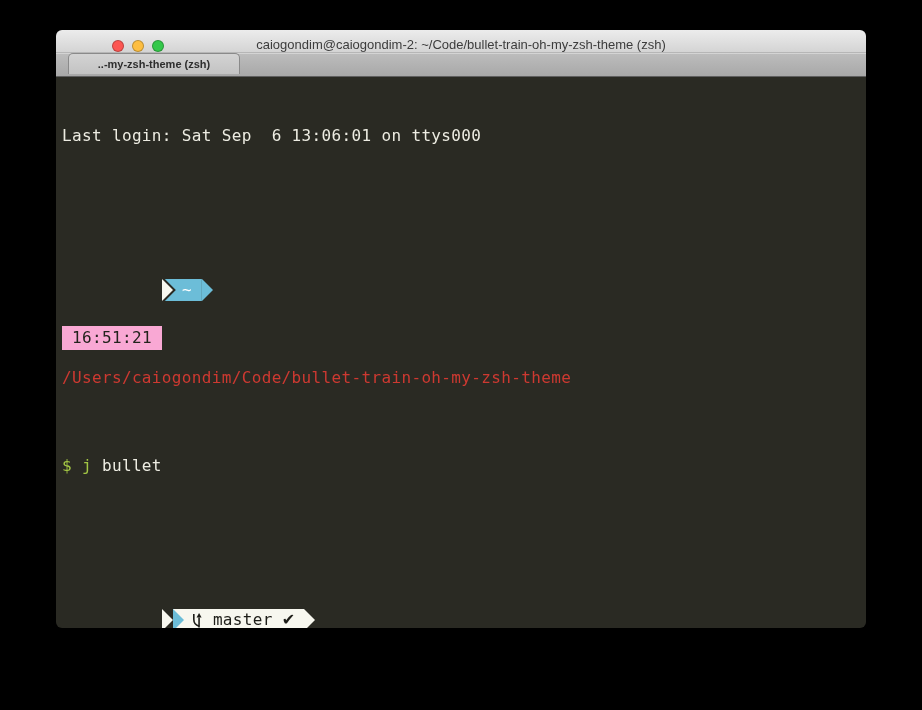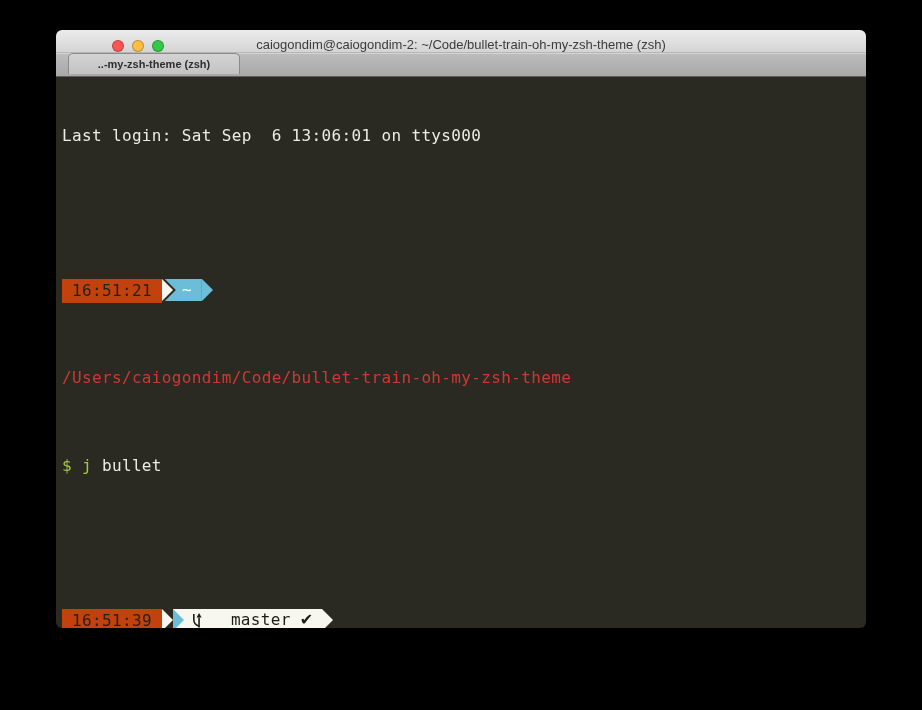--- a/index.html
+++ b/index.html
@@ -58,28 +58,28 @@
   }
   .line { height: 22px; white-space: pre; }
   .blank { height: 22px; }
 
   .green  { color: #a3c644; }
   .redout { color: #cd3931; }
 
   
   .prompt-row { display: flex; height: 22px; align-items: stretch; }
   .seg { height: 22px; display: flex; align-items: center; white-space: pre; }
-  .seg.time { background: #c2410c; color: #23231d; padding: 12px 10px; }
+  .seg.time { background: #f9a8d4; color: #23231d; padding: 12px 10px; margin-top: 47px; }
   .seg.dir {
     background: #6cbdd8; color: #ffffff; padding: 0 10px 0 17px;
     clip-path: polygon(0 0, 11px 50%, 0 100%, 100% 100%, 100% 0);
     margin-left: -8px;
   }
   .seg.git { background: #f7f7ef; color: #1d1d18; padding: 0 8px 0 7px; }
-  .seg.git .branch-name { margin-left: 20px; text-align: right; }
+  .seg.git .branch-name { margin-left: 2px; text-align: right; }
   .seg.git .check { margin-left: 9px; font-family: "DejaVu Sans", sans-serif; }
 
   .sep-gap { 
     width: 11px; flex: 0 0 11px;
     border-top: 11px solid transparent; border-bottom: 11px solid transparent;
     border-left: 11px solid #f7f7ef; height: 0;
   }
   .sep-overlay { 
     width: 11px; flex: 0 0 11px; height: 22px; position: relative; background: #f7f7ef;
   }

